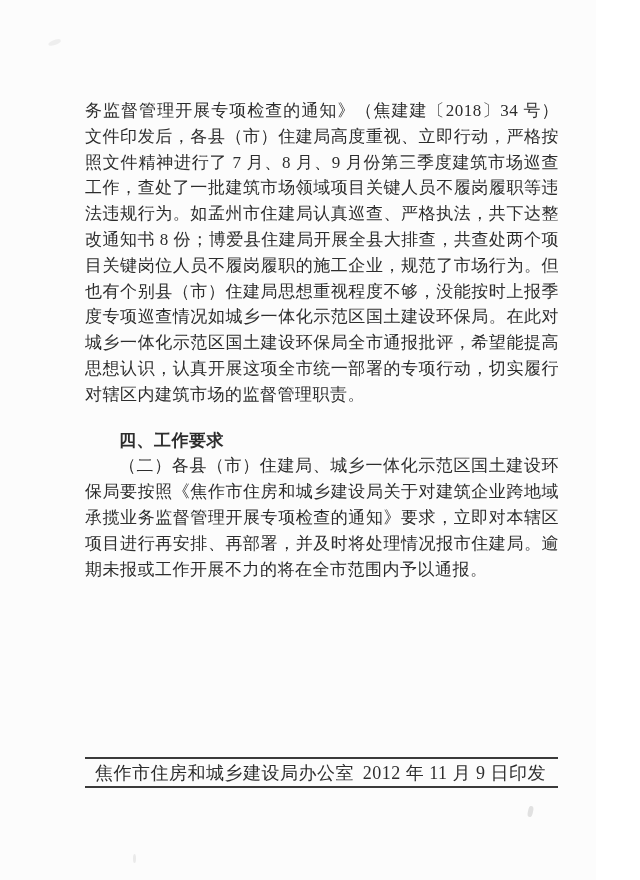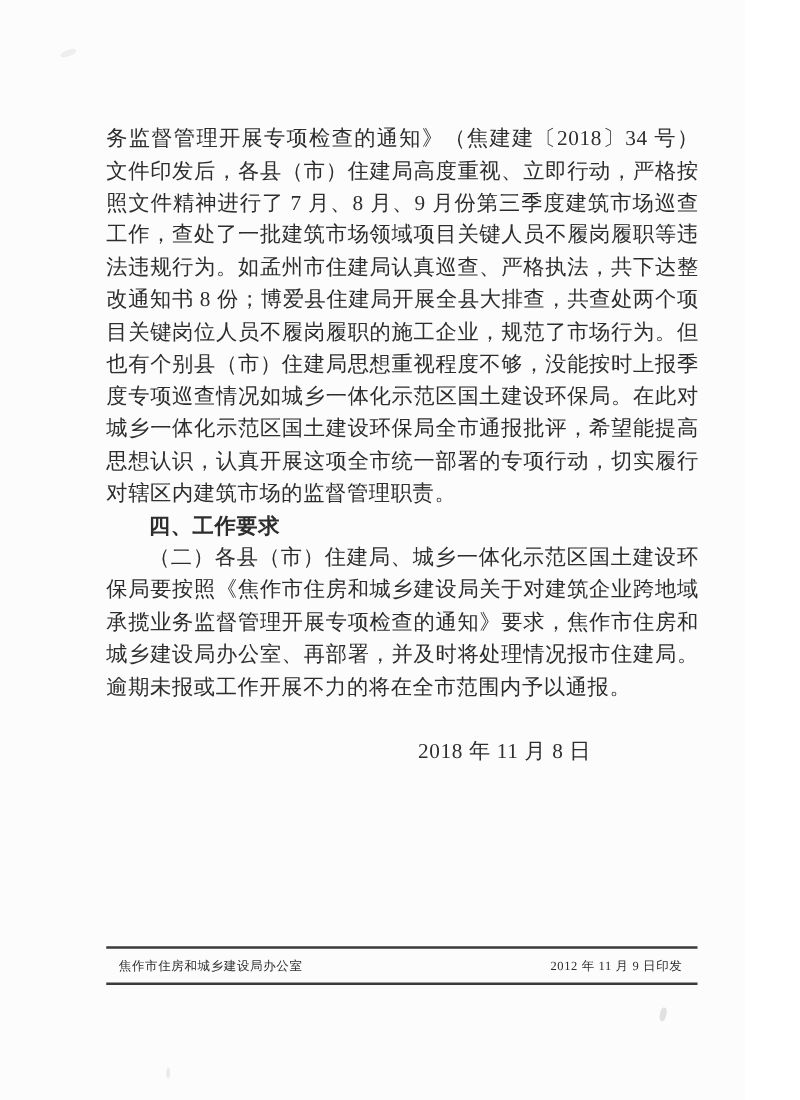--- a/index.html
+++ b/index.html
@@ -29,20 +29,21 @@
     letter-spacing: 0.5px;
     text-align: justify;
   }
   .indent {
     text-indent: 2em;
   }
   .heading {
     font-family: "Liberation Sans", "DejaVu Sans", sans-serif;
     font-weight: 700;
     text-indent: 2em;
+    margin-top: 20px;
   }
   .date-line {
     margin: 26px 0 0 0;
     font-size: 17px;
     line-height: 26px;
     letter-spacing: 0.5px;
     text-align: right;
     padding-right: 86px;
   }
   .footer {
@@ -51,21 +52,21 @@
     top: 757px;
     width: 473px;
     height: 31px;
     box-sizing: border-box;
     border-top: 2px solid #3b3b3b;
     border-bottom: 2px solid #3b3b3b;
     display: flex;
     justify-content: space-between;
     align-items: center;
     padding: 0 12px 0 10px;
-    font-size: 10px;
+    font-size: 18px;
     letter-spacing: 0.5px;
     white-space: nowrap;
   }
   .artifact {
     position: absolute;
     background: #9a9a9a;
   }
   .a1 {
     left: 48px;
     top: 40px;
@@ -93,22 +94,21 @@
     opacity: 0.18;
   }
 </style>
 </head>
 <body>
 
 <div class="page">
   <div class="content">
     <p class="para">务监督管理开展专项检查的通知》（焦建建〔2018〕34 号）文件印发后，各县（市）住建局高度重视、立即行动，严格按照文件精神进行了 7 月、8 月、9 月份第三季度建筑市场巡查工作，查处了一批建筑市场领域项目关键人员不履岗履职等违法违规行为。如孟州市住建局认真巡查、严格执法，共下达整改通知书 8 份；博爱县住建局开展全县大排查，共查处两个项目关键岗位人员不履岗履职的施工企业，规范了市场行为。但也有个别县（市）住建局思想重视程度不够，没能按时上报季度专项巡查情况如城乡一体化示范区国土建设环保局。在此对城乡一体化示范区国土建设环保局全市通报批评，希望能提高思想认识，认真开展这项全市统一部署的专项行动，切实履行对辖区内建筑市场的监督管理职责。</p>
     <p class="para heading">四、工作要求</p>
-    <p class="para indent">（二）各县（市）住建局、城乡一体化示范区国土建设环保局要按照《焦作市住房和城乡建设局关于对建筑企业跨地域承揽业务监督管理开展专项检查的通知》要求，焦作市住房和城乡建设局办公室、再部署，并及时将处理情况报市住建局。逾期未报或工作开展不力的将在全市范围内予以通报。</p>
-    <p class="date-line">2018 年 11 月 8 日</p>
+    <p class="para indent">（二）各县（市）住建局、城乡一体化示范区国土建设环保局要按照《焦作市住房和城乡建设局关于对建筑企业跨地域承揽业务监督管理开展专项检查的通知》要求，立即对本辖区项目进行再安排、再部署，并及时将处理情况报市住建局。逾期未报或工作开展不力的将在全市范围内予以通报。</p>
   </div>
 
   <div class="footer">
     <span>焦作市住房和城乡建设局办公室</span>
     <span>2012 年 11 月 9 日印发</span>
   </div>
 
   <div class="artifact a1"></div>
   <div class="artifact a2"></div>
   <div class="artifact a3"></div>

